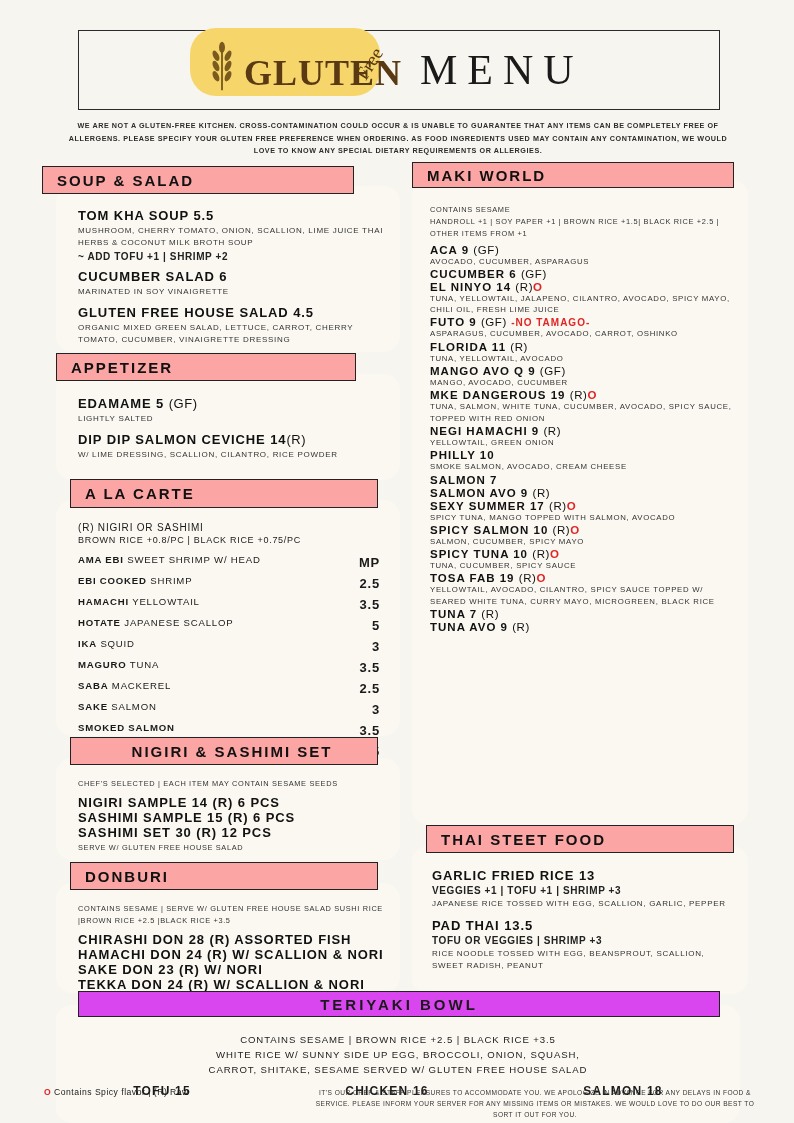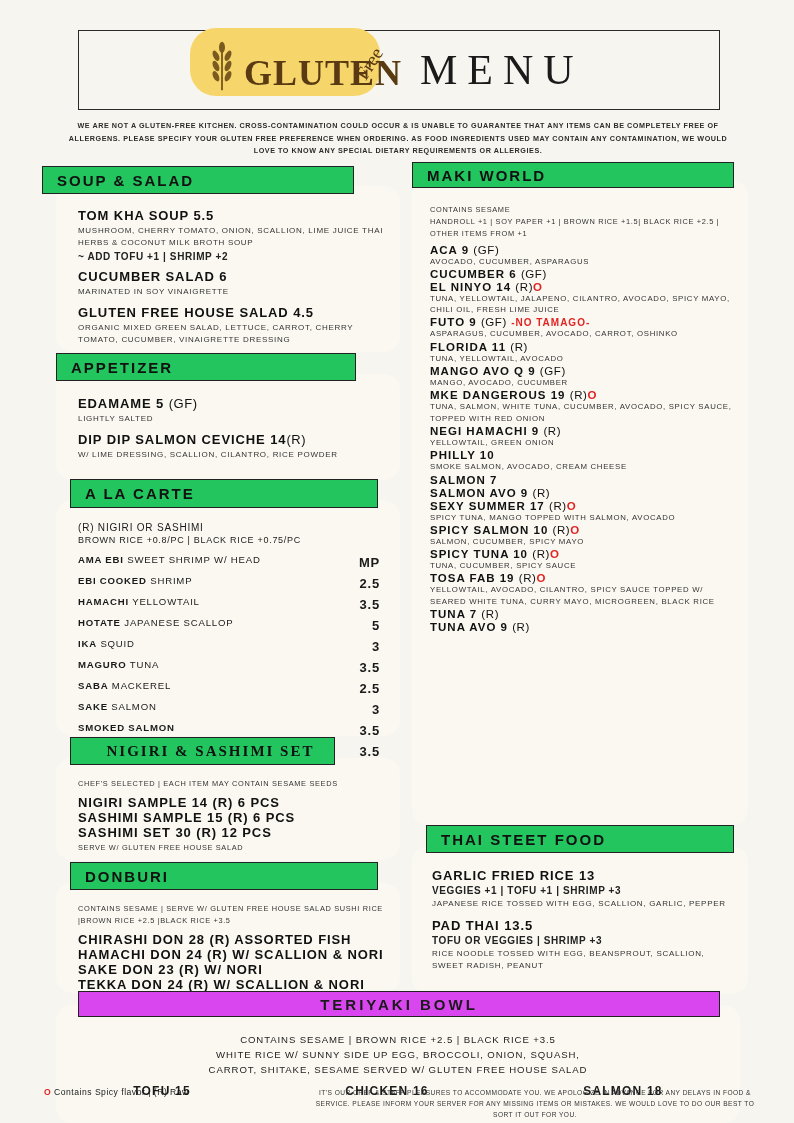--- a/index.html
+++ b/index.html
@@ -42,21 +42,21 @@
     font-size:42px;letter-spacing:10px;color:#1a1a1a;
   }
   .disclaimer{
     position:absolute;left:60px;top:120px;width:676px;
     text-align:center;font-size:7.2px;letter-spacing:.55px;line-height:1.75;
     color:#2c2c2c;font-weight:bold;
   }
 
   
   .sec-title{
-    position:absolute;border:1.4px solid #222;background:#22c55e;
+    position:absolute;border:1.4px solid #222;background:#fca5a5;
     font-size:15px;font-weight:bold;letter-spacing:2px;
     display:flex;align-items:center;padding-left:14px;
     box-sizing:border-box;color:#111;z-index:3;
   }
   .panel{
     position:absolute;background:#faf8f1;border-radius:16px;
     box-sizing:border-box;
   }
 
   .item{margin:0;}
@@ -205,21 +205,21 @@
           <div><b>TAKO</b> <span class="kind">OCTOPUS</span></div>
           <div class="price">2.5</div>
         </div>
       <div class="row">
           <div><b>WHITE FISH</b> <span class="kind"></span></div>
           <div class="price">3</div>
         </div>
     </div>
   </div>
 
-  <div class="sec-title" style="left:70px;top:737px;width:265px;height:28px;justify-content:center;padding-left:16px;font-family:Liberation Serif, serif;">NIGIRI &amp; SASHIMI SET</div>
+  <div class="sec-title" style="left:70px;top:737px;width:308px;height:28px;justify-content:center;padding-left:16px;">NIGIRI &amp; SASHIMI SET</div>
   <div class="panel" style="left:56px;top:758px;width:344px;height:102px;padding:20px 16px 8px 22px;">
     <div class="note">CHEF'S SELECTED | EACH ITEM MAY CONTAIN SESAME SEEDS</div>
     <div class="iname" style="margin-top:5px;">NIGIRI SAMPLE 14 (R) 6 PCS</div>
     <div class="iname">SASHIMI SAMPLE 15 (R) 6 PCS</div>
     <div class="iname">SASHIMI SET 30 (R) 12 PCS</div>
     <div class="note" style="margin-top:2px;">SERVE W/ GLUTEN FREE HOUSE SALAD</div>
   </div>
 
   <div class="sec-title" style="left:70px;top:862px;width:308px;height:28px;">DONBURI</div>
   <div class="panel" style="left:56px;top:883px;width:344px;height:110px;padding:20px 16px 8px 22px;">

